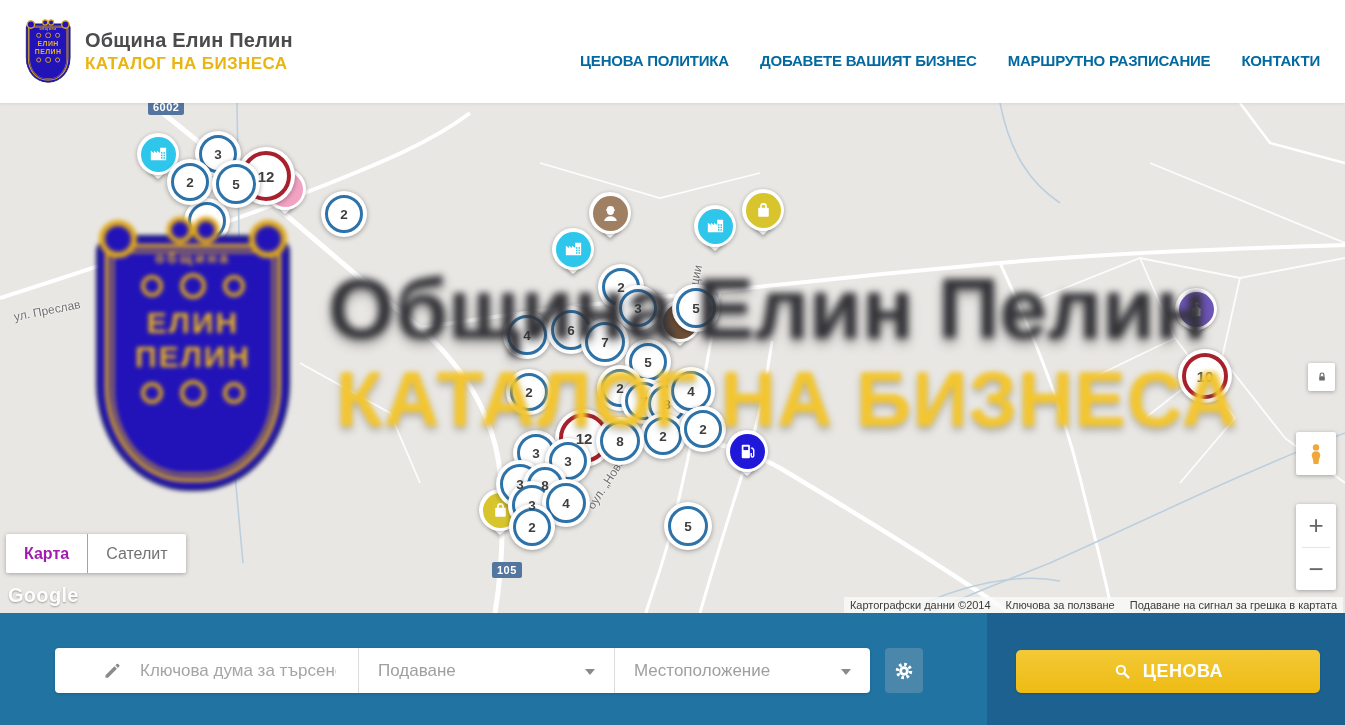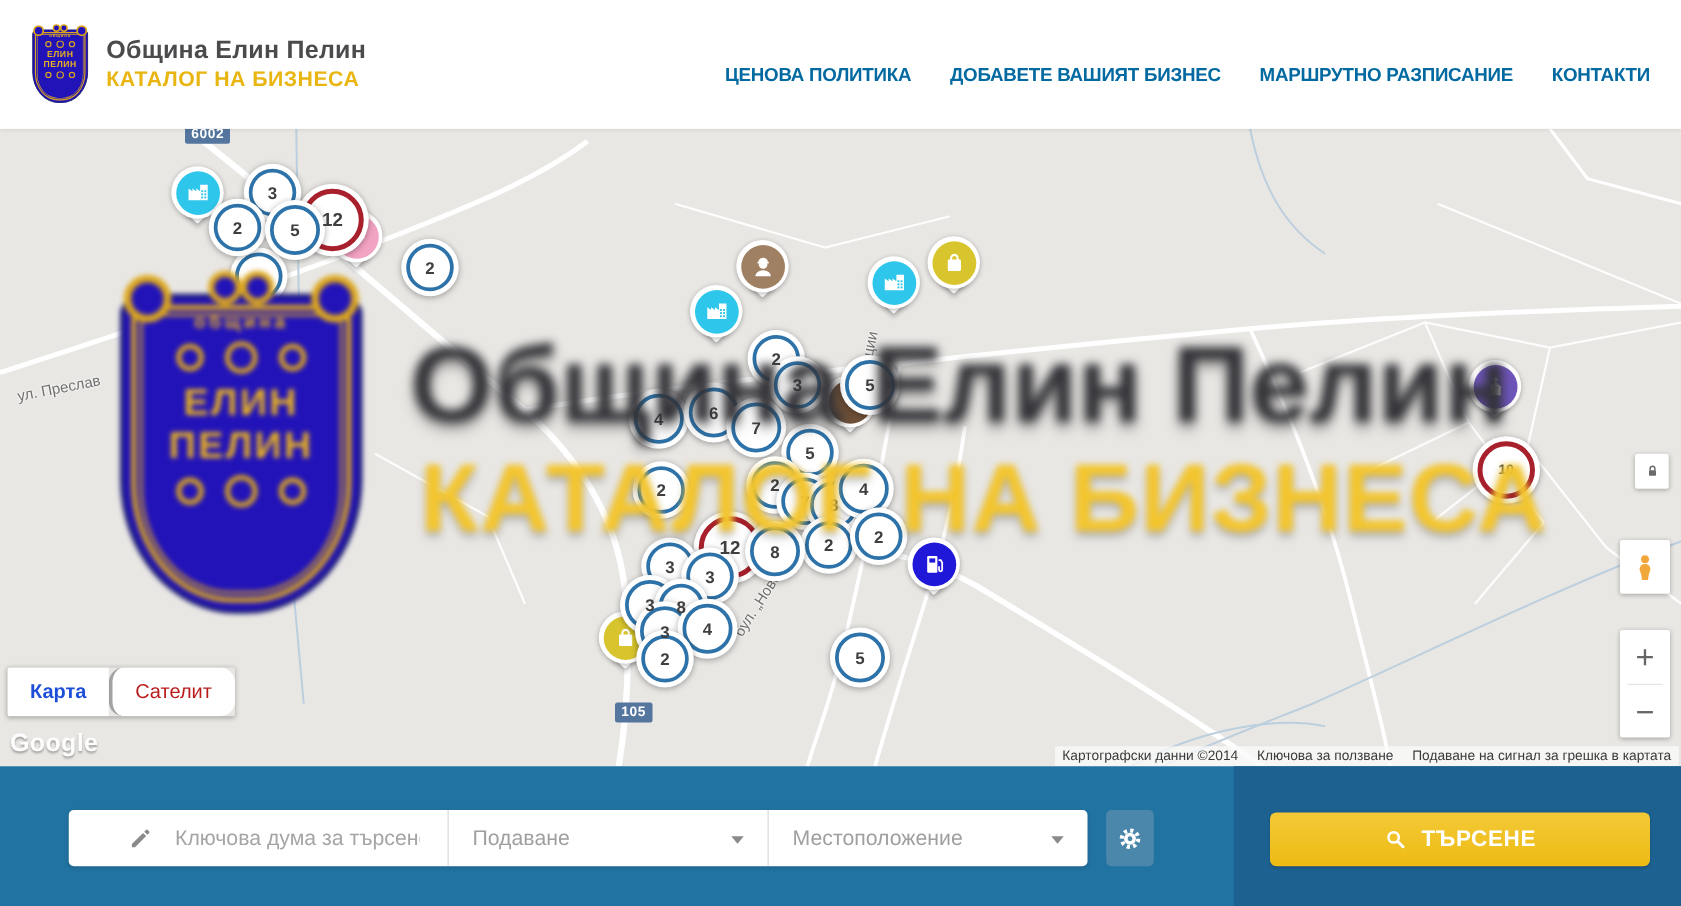--- a/index.html
+++ b/index.html
@@ -46,22 +46,22 @@
   .pin .face svg{width:23px;height:23px;display:block;}
 
   
   .watermark-crest{position:absolute;left:88px;top:112px;z-index:30;filter:blur(2.3px);pointer-events:none;}
   .wm1{position:absolute;left:328px;top:156px;font-size:86px;font-weight:700;color:#333338;z-index:30;filter:blur(3.8px);white-space:nowrap;text-shadow:0 5px 8px rgba(40,40,40,.45);pointer-events:none;}
   .wm2{position:absolute;left:336px;top:252px;font-size:77px;font-weight:700;color:#f3c52e;z-index:30;filter:blur(2.6px);white-space:nowrap;letter-spacing:1px;text-shadow:0 4px 6px rgba(0,0,0,.28);pointer-events:none;}
 
   
   .maptype{position:absolute;left:6px;top:431px;display:flex;z-index:40;box-shadow:0 1px 4px rgba(0,0,0,.3);border-radius:2px;overflow:hidden;}
   .maptype button{border:none;background:#fff;height:39px;font-size:16px;cursor:pointer;padding:0 18px;}
-  .maptype .active{font-weight:700;color:#1d4ed8;}
-  .maptype .sat{color:#b91c1c;border-left:3px solid #a3a3a3;border-radius:12px;}
+  .maptype .active{font-weight:700;color:#a21caf;}
+  .maptype .sat{color:#737373;border-left:1px solid #a3a3a3;}
   .glogo{position:absolute;left:8px;top:481px;z-index:40;color:#fff;font-weight:700;font-size:20px;letter-spacing:.3px;text-shadow:0 1px 2px rgba(0,0,0,.35);opacity:.95;cursor:pointer;}
   .attrib{position:absolute;right:2px;top:494px;z-index:40;display:flex;gap:15px;align-items:center;background:rgba(250,250,250,.78);padding:2px 6px;font-size:11px;color:#3b3b3b;}
   .attrib a{color:#3b3b3b;text-decoration:none;cursor:pointer;}
   .lockbtn{position:absolute;left:1308px;top:260px;width:27px;height:28px;background:#fff;border:none;border-radius:2px;z-index:40;box-shadow:0 1px 4px rgba(0,0,0,.3);display:flex;align-items:center;justify-content:center;cursor:pointer;padding:0;}
   .lockbtn svg{width:16px;height:16px;}
   .pegman{position:absolute;left:1296px;top:329px;width:40px;height:43px;background:#fff;border:none;border-radius:2px;z-index:40;box-shadow:0 1px 4px rgba(0,0,0,.3);display:flex;align-items:center;justify-content:center;cursor:grab;padding:0;}
   .pegman svg{width:24px;height:26px;}
   .zoomctl{position:absolute;left:1296px;top:401px;width:40px;height:86px;background:#fff;border-radius:2px;z-index:40;box-shadow:0 1px 4px rgba(0,0,0,.3);display:flex;flex-direction:column;align-items:center;}
   .zoomctl button{flex:1;width:100%;border:none;background:transparent;font-size:26px;color:#666;cursor:pointer;line-height:1;padding:0;}
   .zoomctl .zdiv{width:28px;height:1px;background:#e6e6e6;}
@@ -421,21 +421,21 @@
         <div class="cluster" style="left: 509px; top: 401px; width: 46px; height: 46px;">
           <div class="ring" style="border-color:#2d72a8;border-width:3.5px"></div>
           <span style="font-size:13.5px">2</span>
         </div>
         <div class="cluster" style="left: 664px; top: 399px; width: 48px; height: 48px;">
           <div class="ring" style="border-color:#2d72a8;border-width:3.5px"></div>
           <span style="font-size:13.5px">5</span>
         </div>
         <div class="cluster" style="left: 1178px; top: 246px; width: 54px; height: 54px;">
           <div class="ring" style="border-color:#a8202c;border-width:4px"></div>
-          <span style="font-size:11px">10</span>
+          <span style="font-size:15px">10</span>
         </div>
       </div>
 
     <div class="watermark-crest">
       <div class="crest">
         <div class="sh">
             <div class="g1"></div>
             <div class="g2"></div>
           </div>
         <div class="cc">
@@ -520,17 +520,17 @@
           <circle cx="12" cy="12" r="7.2" fill="none" stroke="#fff" stroke-width="3.6" stroke-dasharray="2.8 2.85"></circle>
           <circle cx="12" cy="12" r="5.2" fill="#fff"></circle>
           <circle cx="12" cy="12" r="2.1" fill="#4b87ab"></circle>
         </svg>
     </button>
     <button class="searchbtn">
       <svg viewBox="0 0 24 24">
           <circle cx="10" cy="10" r="5.2" fill="none" stroke="#fff" stroke-width="2.6"></circle>
           <line x1="14.2" y1="14.2" x2="19.5" y2="19.5" stroke="#fff" stroke-width="3" stroke-linecap="round"></line>
         </svg>
-      <span class="sb-label">ТЪРСЕНЕ</span>
+      <span class="sb-label">ЦЕНОВА</span>
     </button>
   </div>
 
 </div>
 
 </body></html>

